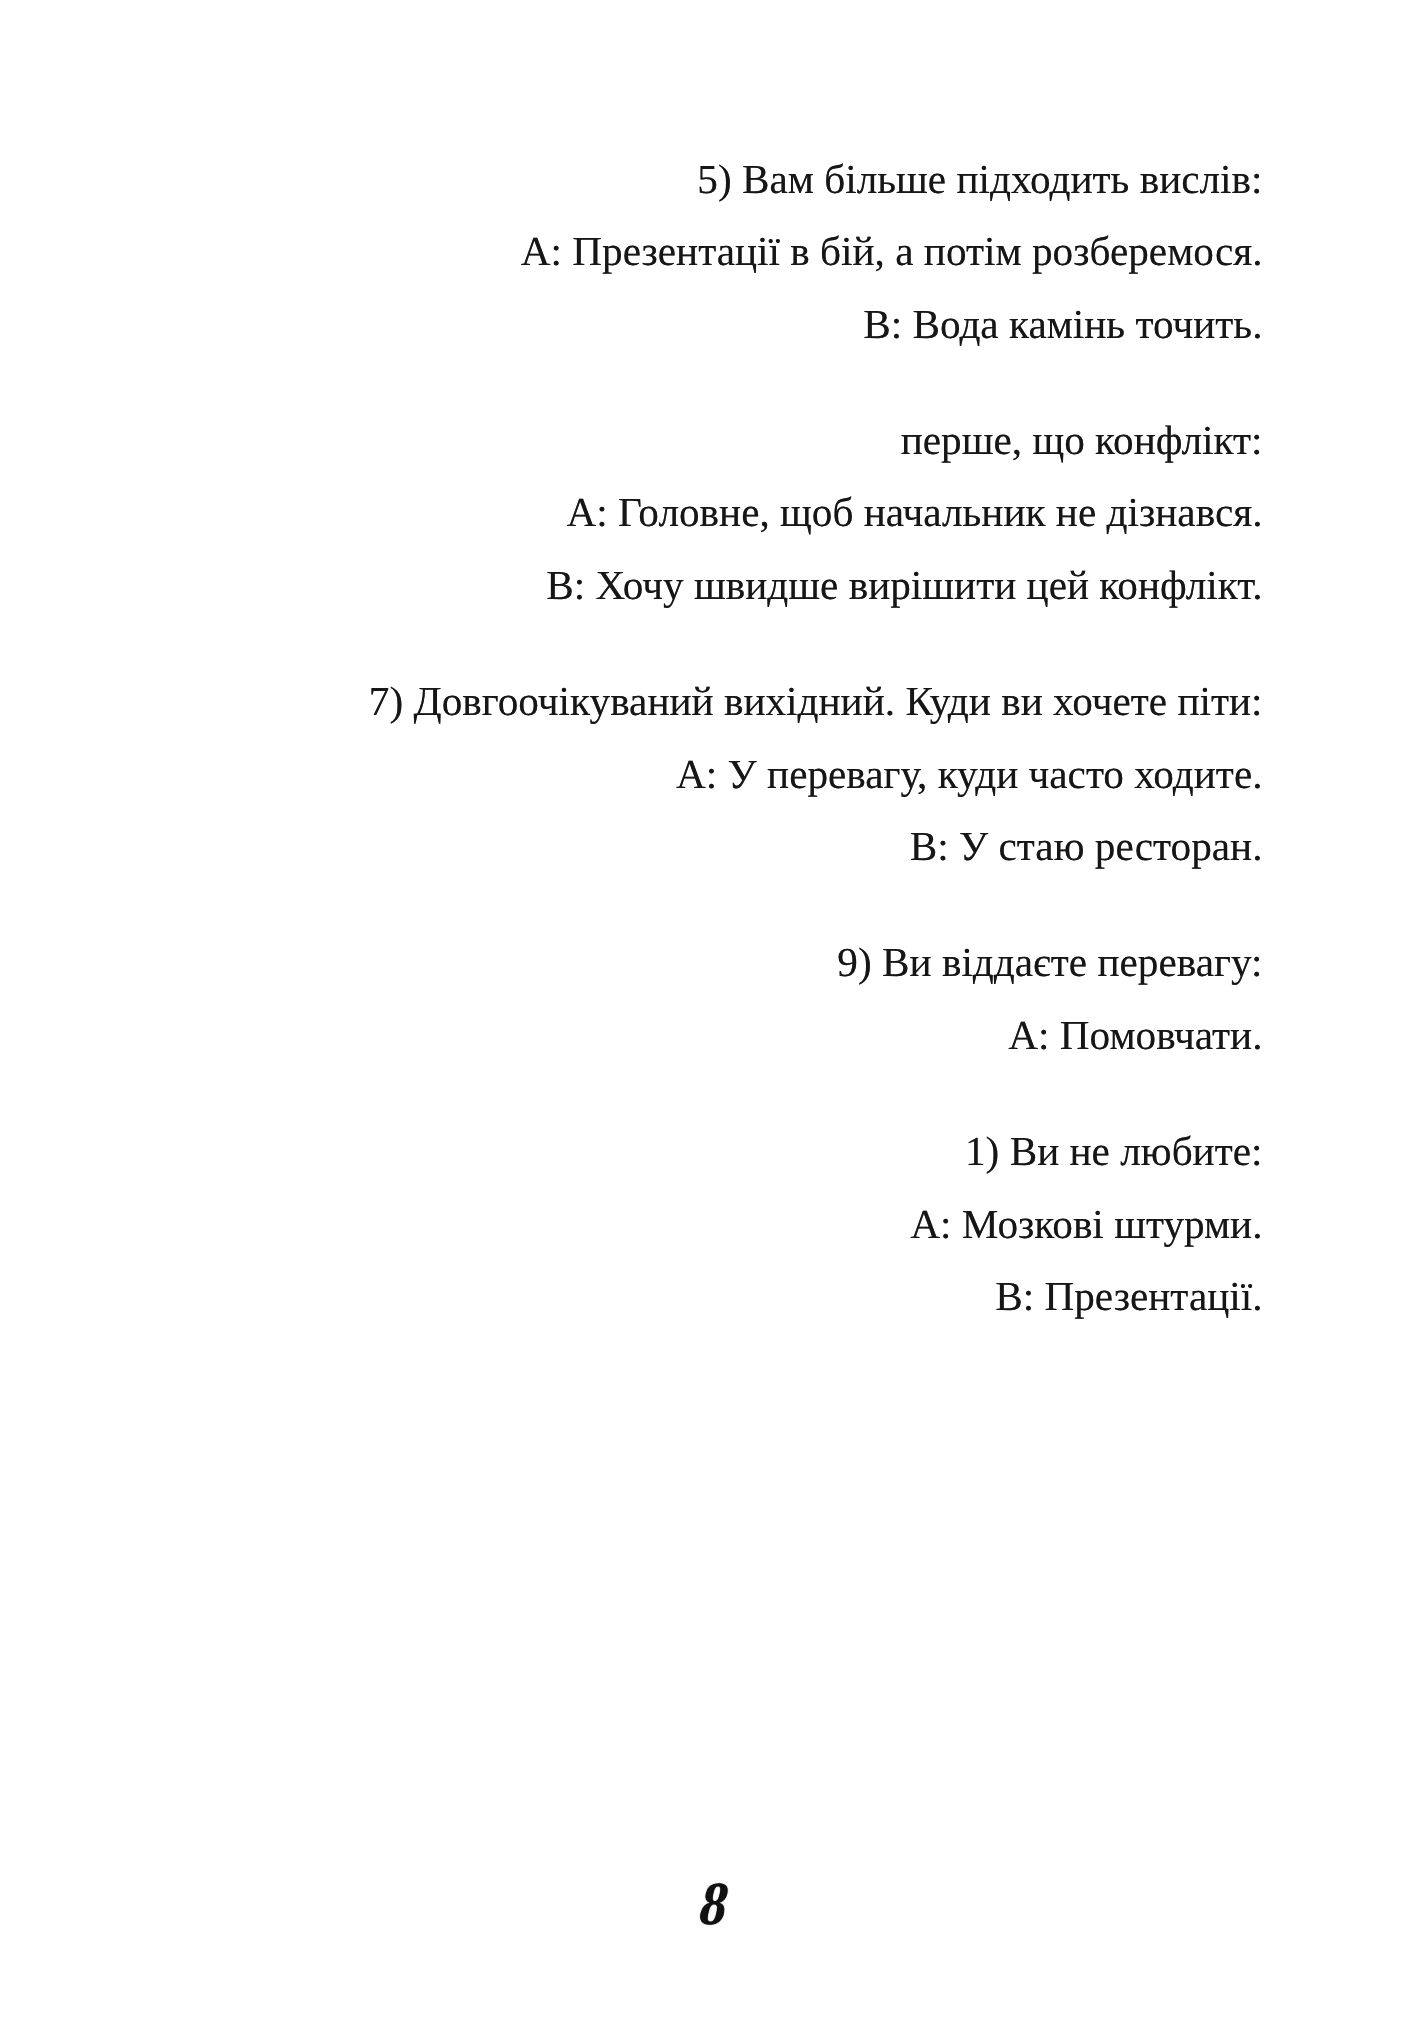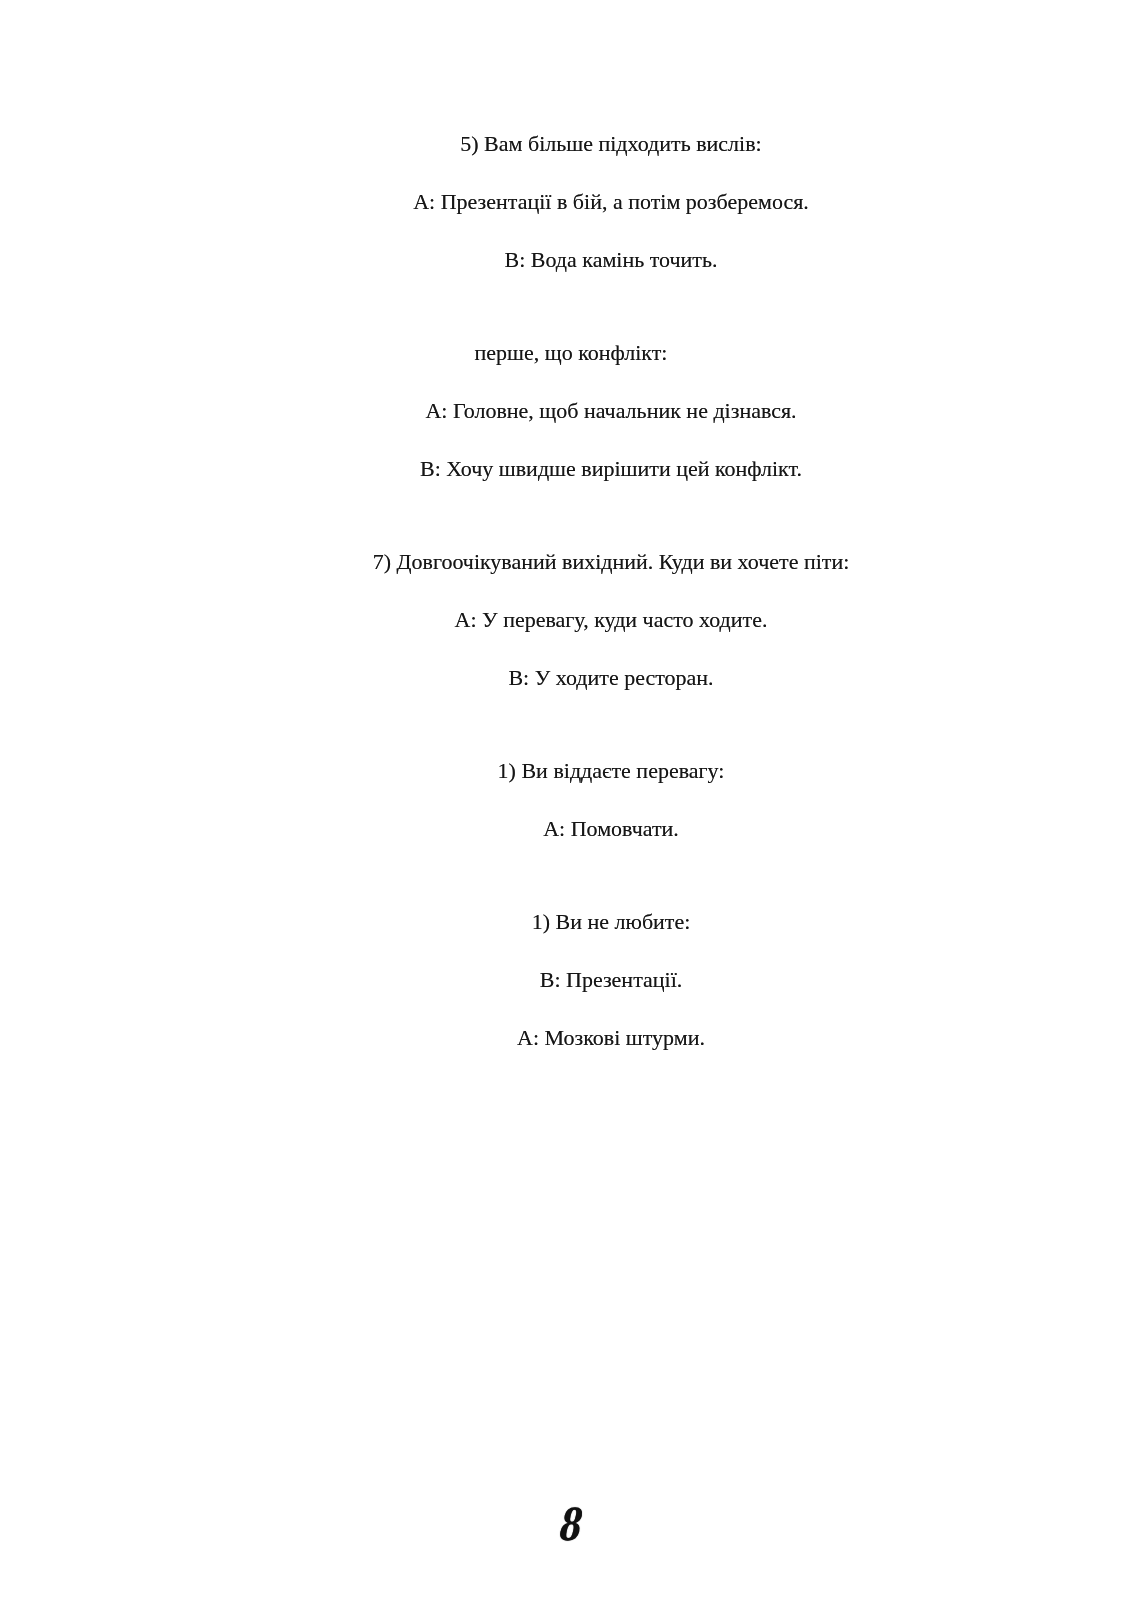--- a/index.html
+++ b/index.html
@@ -20,25 +20,25 @@
     inset: 0;
     background: #ffffff;
   }
   .content {
     position: absolute;
     left: 132px;
     top: 124px;
     width: 878px;
   }
   .content p {
-    font-size: 22px;
+    font-size: 33px;
     line-height: 40px;
     margin: 0 0 18px 0;
     text-indent: 80px;
-    text-align: center;
+    text-align: right;
     text-shadow: 0 0 0.5px rgba(0,0,0,0.55);
   }
   .qblock {
     margin-bottom: 53px;
   }
   
   .q-first {
     text-align: justify;
     text-align-last: justify;
     margin-bottom: 0 !important;
@@ -82,33 +82,33 @@
 
     <section class="qblock">
       <p class="q-cont">перше, що конфлікт:</p>
       <p>А: Головне, щоб начальник не дізнався.</p>
       <p>В: Хочу швидше вирішити цей конфлікт.</p>
     </section>
 
     <section class="qblock">
       <p>7) Довгоочікуваний вихідний. Куди ви хочете піти:</p>
       <p>А: У перевагу, куди часто ходите.</p>
-      <p>В: У ходите ресторан.</p>
+      <p>В: У стаю ресторан.</p>
     </section>
 
 
     <section class="qblock">
-      <p>1) Ви віддаєте перевагу:</p>
+      <p>9) Ви віддаєте перевагу:</p>
       <p>А: Помовчати.</p>
     </section>
 
     <section class="qblock">
       <p>1) Ви не любите:</p>
+      <p>А: Мозкові штурми.</p>
       <p>В: Презентації.</p>
-      <p>А: Мозкові штурми.</p>
     </section>
 
   </main>
 
   <div class="page-number">
     <span class="glyph">8</span>
   </div>
 
 </div>
 

